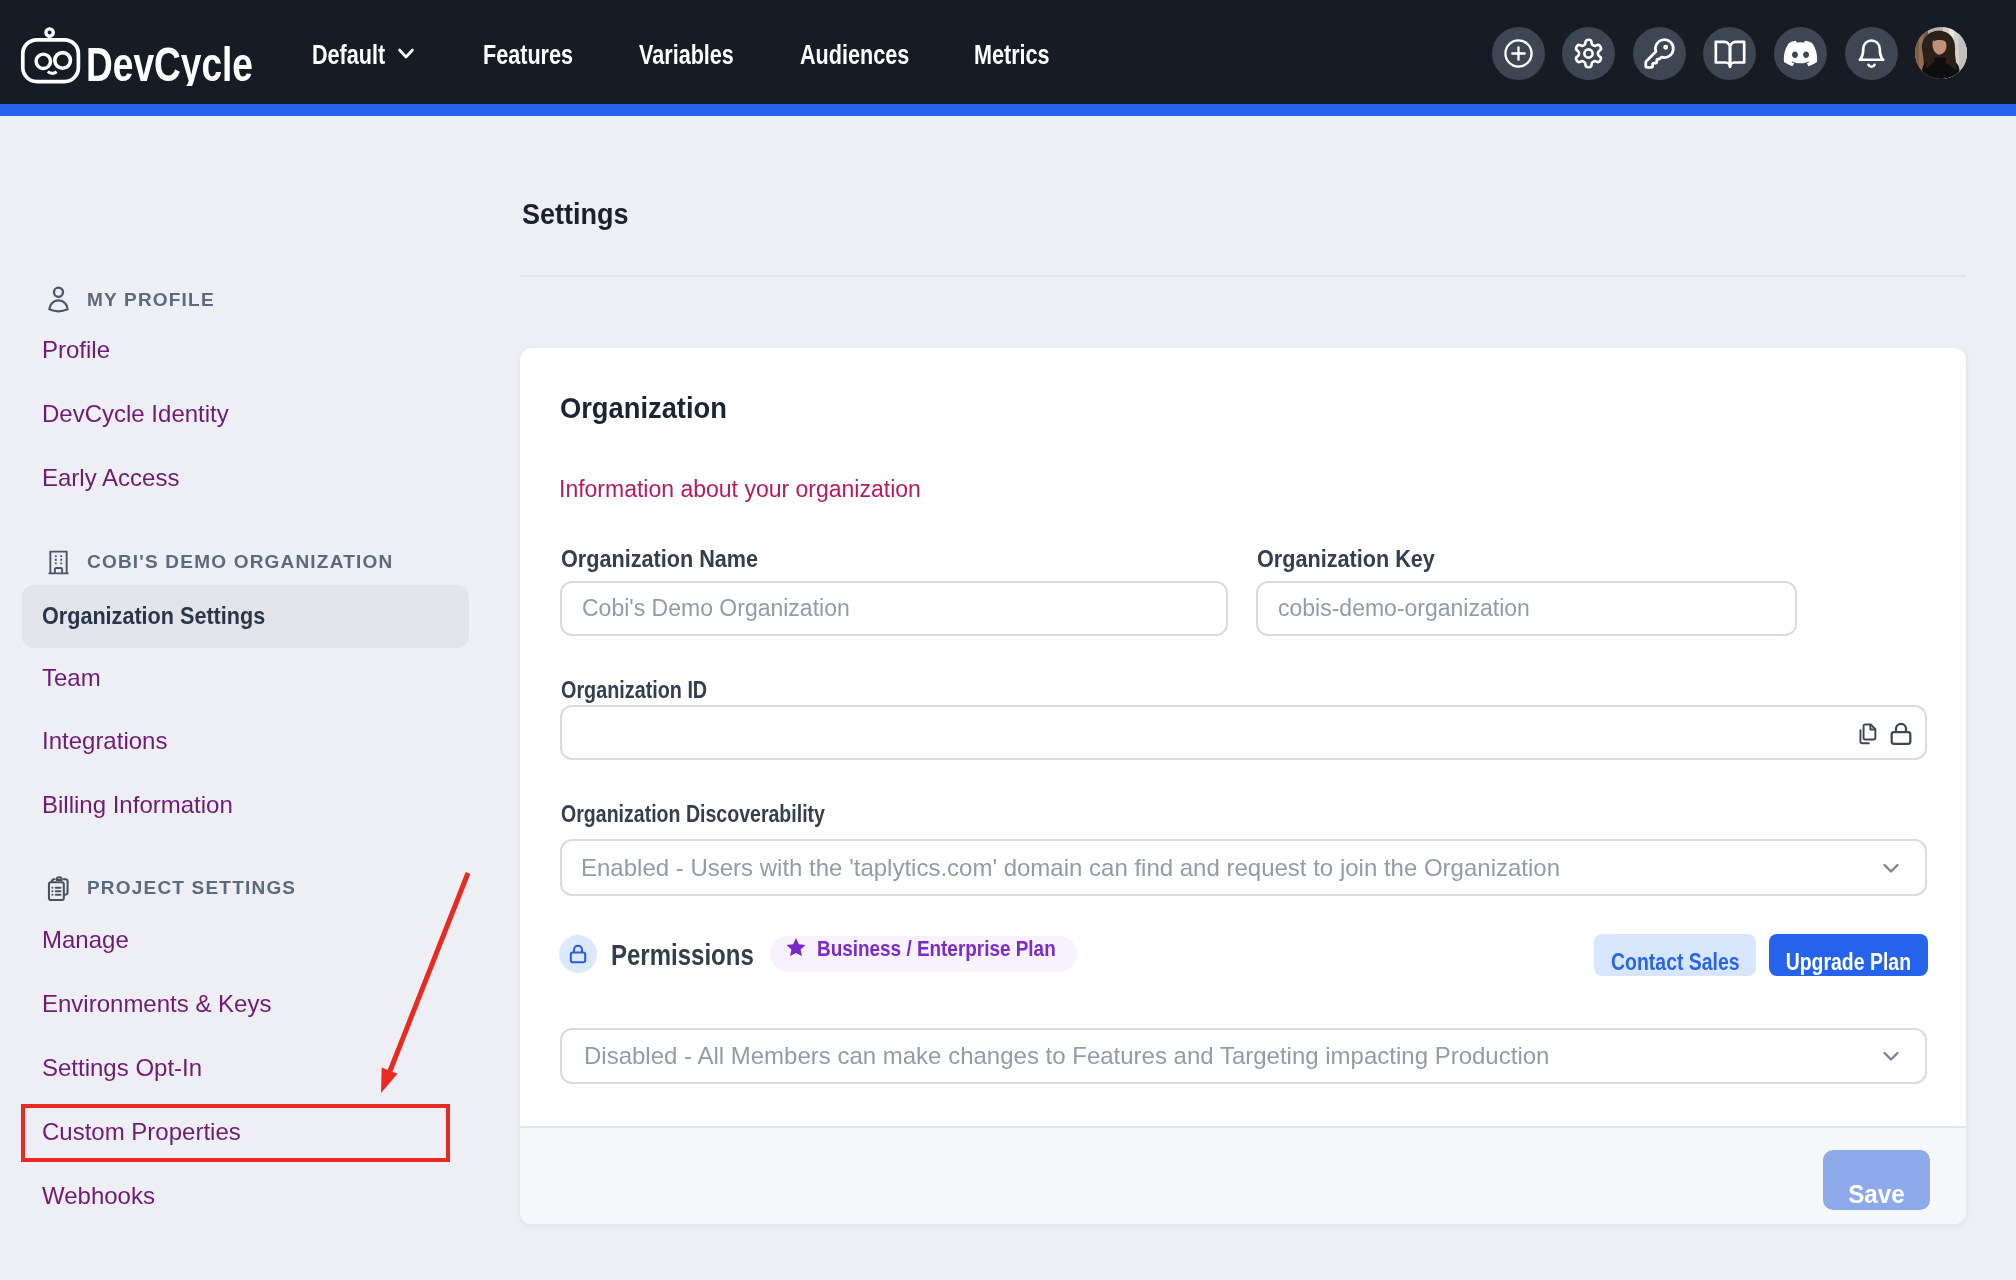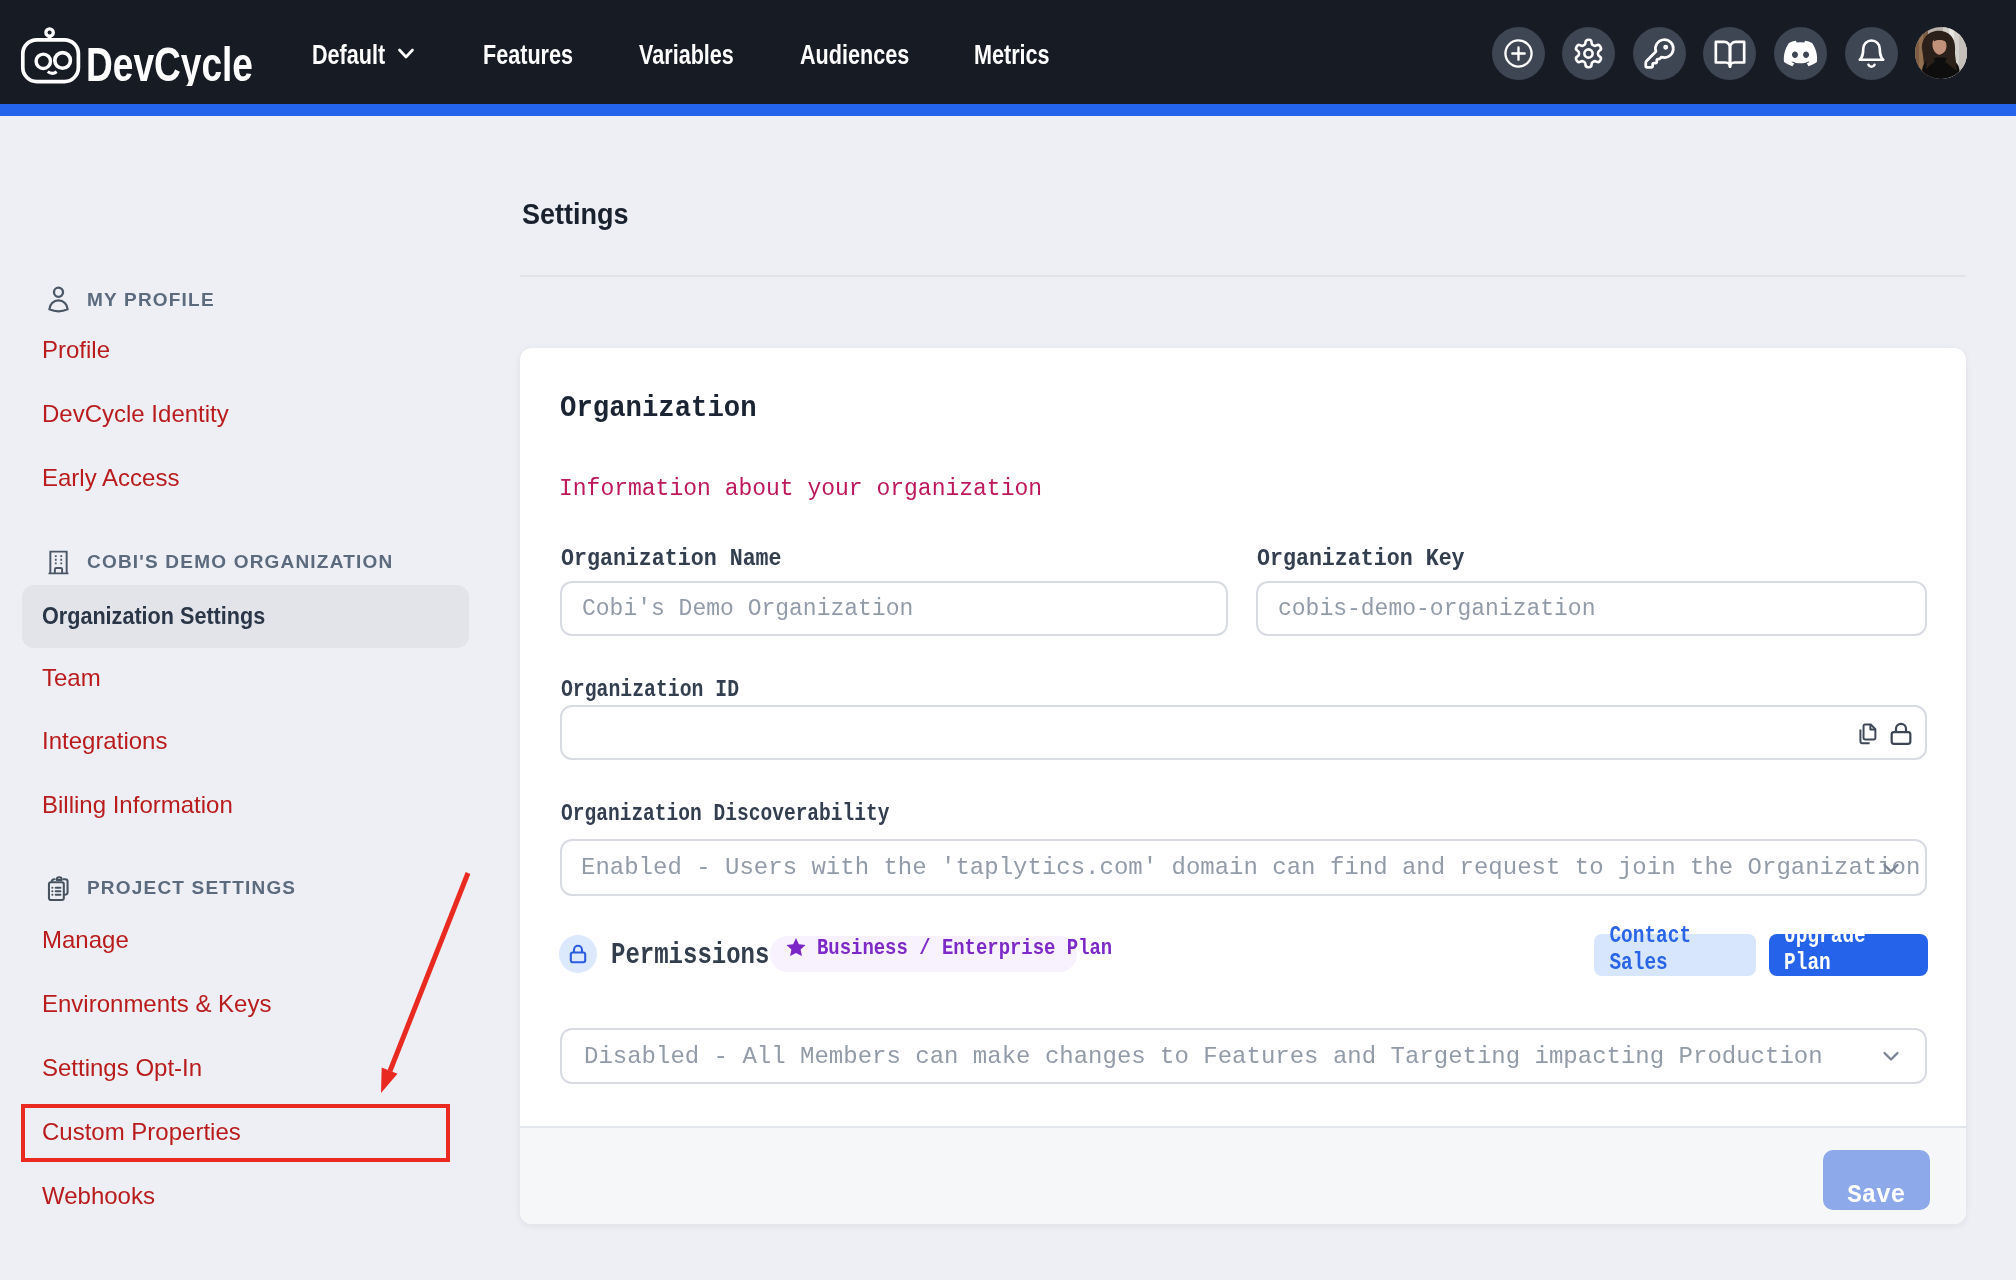--- a/index.html
+++ b/index.html
@@ -8,28 +8,28 @@
   .abs { position:absolute; }
 
   
   .topbar { position:absolute; left:0; top:0; width:2016px; height:104px; background:#171b24; }
   .bluebar { position:absolute; left:0; top:104px; width:2016px; height:12px; background:#2463eb; }
   .navlink { position:absolute; top:41px; font-size:27px; font-weight:700; color:#fff; line-height:29px; transform:scaleX(0.80); transform-origin:left center; }
   .circbtn { position:absolute; top:27px; width:53px; height:53px; border-radius:50%; background:#3e4553; display:flex; align-items:center; justify-content:center; }
 
   
   .sechead { position:absolute; font-size:19px; font-weight:700; letter-spacing:1.2px; color:#5c6a7d; line-height:22px; }
-  .sideitem { position:absolute; left:42px; font-size:24px; color:#b91c1c; line-height:28px; }
+  .sideitem { position:absolute; left:42px; font-size:24px; color:#701a75; line-height:28px; }
   .sideicon { position:absolute; left:44px; }
   .activebg { position:absolute; left:22px; top:585px; width:447px; height:63px; background:#e2e4e9; border-radius:12px; }
 
   
   .h1 { position:absolute; left:522px; top:200px; font-size:30px; font-weight:700; color:#19202e; line-height:28px; transform:scaleX(0.90); transform-origin:left center; }
   .topdivider { position:absolute; left:520px; top:275px; width:1446px; height:2px; background:#e2e4e9; }
-  .card { position:absolute; left:520px; top:348px; width:1446px; height:876px; background:#fff; border-radius:12px; box-shadow:0 2px 7px rgba(25,35,60,0.07);font-family:Liberation Mono, monospace; }
+  .card { position:absolute; left:520px; top:348px; width:1446px; height:876px; background:#fff; border-radius:12px; box-shadow:0 2px 7px rgba(25,35,60,0.07); }
   .cardtitle { position:absolute; left:40px; top:45px; font-size:30px; font-weight:700; color:#1b2433; line-height:30px; transform:scaleX(0.91); transform-origin:left center; }
   .cardsub { position:absolute; left:39px; top:128px; font-size:23px; color:#be185d; line-height:26px; }
   .flabel { position:absolute; font-size:23px; font-weight:700; color:#333e4f; line-height:26px; transform-origin:left center; }
   .finput { position:absolute; background:#fff; border:2px solid #d8dbe2; border-radius:12px; font-size:23px; color:#929ba8; display:flex; align-items:center; }
   .ph { padding-left:20px; }
   .chev { position:absolute; right:22px; top:50%; margin-top:-12px; }
 
   .badge { position:absolute; left:250px; top:588px; width:307px; height:36px; border-radius:18px; background:#f8f1fe; display:flex; align-items:flex-start; padding:0 0 0 14px; }
   .btn { position:absolute; border-radius:8px; font-size:24px; font-weight:700; display:flex; align-items:flex-end; justify-content:center; }
 
@@ -167,21 +167,21 @@
 <div class="h1">Settings</div>
 <div class="topdivider"></div>
 
 <div class="card">
   <div class="cardtitle">Organization</div>
   <div class="cardsub">Information about your organization</div>
 
   <div class="flabel" style="left:41px;top:198px;transform:scaleX(0.94)">Organization Name</div>
   <div class="flabel" style="left:737px;top:198px;transform:scaleX(0.94)">Organization Key</div>
   <div class="finput ph" style="left:40px;top:233px;width:668px;height:55px">Cobi's Demo Organization</div>
-  <div class="finput ph" style="left:736px;top:233px;width:671px;height:55px">cobis-demo-organization</div>
+  <div class="finput ph" style="left:736px;top:233px;width:541px;height:55px">cobis-demo-organization</div>
 
   <div class="flabel" style="left:41px;top:329px;transform:scaleX(0.86)">Organization ID</div>
   <div class="finput" style="left:40px;top:357px;width:1367px;height:55px">
     <svg class="abs" style="left:1293px;top:13px" width="26" height="28" viewBox="0 0 24 24" fill="none" stroke="#3c4654" stroke-width="1.8" stroke-linejoin="round">
         <path d="M5 7.8v11.4c0 .7.6 1.3 1.3 1.3h7.2"></path>
         <path d="M9.2 3.2h5.3l4.3 4.3v8.2c0 .7-.6 1.3-1.3 1.3h-8.3c-.7 0-1.3-.6-1.3-1.3V4.5c0-.7.6-1.3 1.3-1.3Z" fill="#fff"></path>
         <path d="M14.2 3.4v4.4h4.4"></path>
       </svg>
     <svg class="abs" style="left:1325px;top:12px" width="28" height="30" viewBox="0 0 24 24" fill="none" stroke="#3c4654" stroke-width="1.9" stroke-linejoin="round">
         <path d="M7.7 10.3V7.6a4.3 4.3 0 0 1 8.6 0v2.7"></path>

